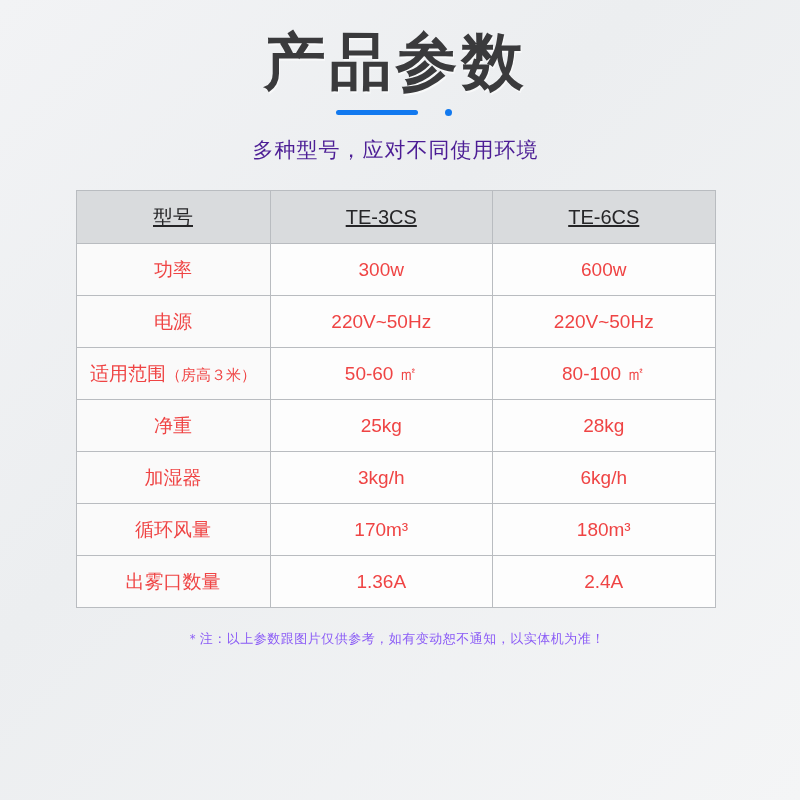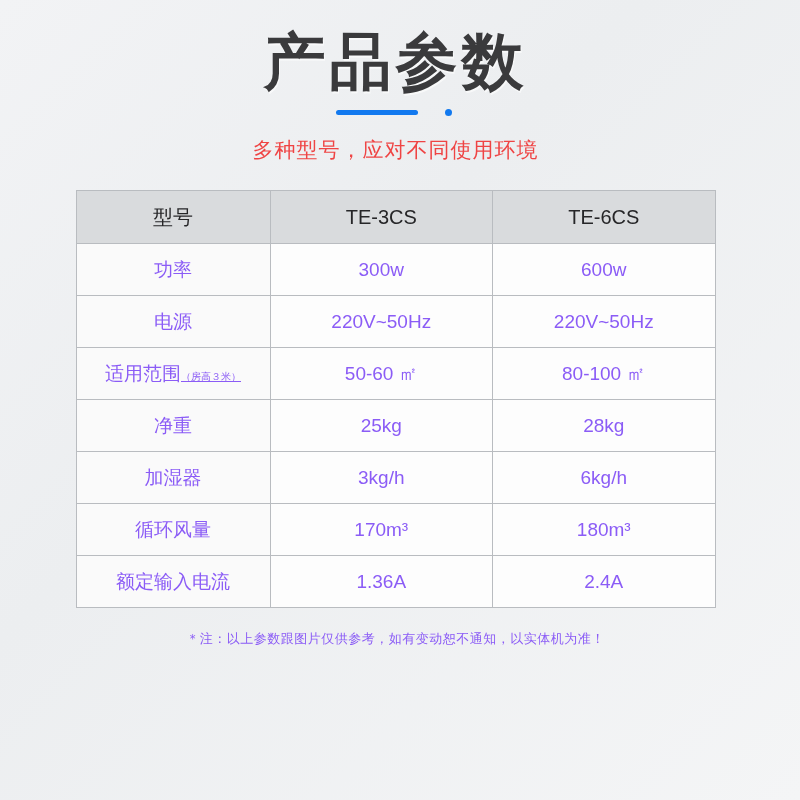--- a/index.html
+++ b/index.html
@@ -55,62 +55,62 @@
     right: 4px;
     top: 0;
     width: 7px;
     height: 7px;
     background: #1279ef;
     border-radius: 50%;
   }
   .subtitle {
     margin-top: 20px;
     font-size: 21px;
-    color: #ef4444;
+    color: #4c1d95;
     letter-spacing: 1px;
   }
 
   
   .table-wrap {
     margin: 26px auto 0 auto;
     width: 640px;
   }
   table.spec {
     width: 100%;
     border-collapse: collapse;
     table-layout: fixed;
     background: #fbfbfb;
     border: 1px solid #b9bcc0;
   }
   table.spec td {
     border: 1px solid #b9bcc0;
     text-align: center;
     font-size: 19px;
-    color: #8b5cf6;
+    color: #ef4444;
     height: 51px;
     padding: 0 4px;
     background: #fdfdfd;
   }
   table.spec tr.head td {
     background: #d9dbdd;
     font-size: 20px;
     color: #262628;
     height: 52px;
+    text-decoration: underline;
   }
   table.spec td.label {
     width: 185px;
     background: #fafafa;
   }
   table.spec tr.head td.label {
     background: #d9dbdd;
   }
   .small-note {
-    font-size: 10px;
+    font-size: 15px;
     letter-spacing: 0;
-    text-decoration: underline;
   }
 
   
   .footnote {
     margin-top: 22px;
     text-align: center;
     font-size: 13px;
     color: #8b5cf6;
     letter-spacing: 0.5px;
   }
@@ -169,21 +169,21 @@
         </tr>
 
         <tr>
           <td class="label">循环风量</td>
           <td>170m³</td>
           <td>180m³</td>
         </tr>
 
 
         <tr>
-          <td class="label">额定输入电流</td>
+          <td class="label">出雾口数量</td>
           <td>1.36A</td>
           <td>2.4A</td>
         </tr>
 
       </tbody>
     </table>
   </div>
 
   <div class="footnote">＊注：以上参数跟图片仅供参考，如有变动恕不通知，以实体机为准！</div>
 

